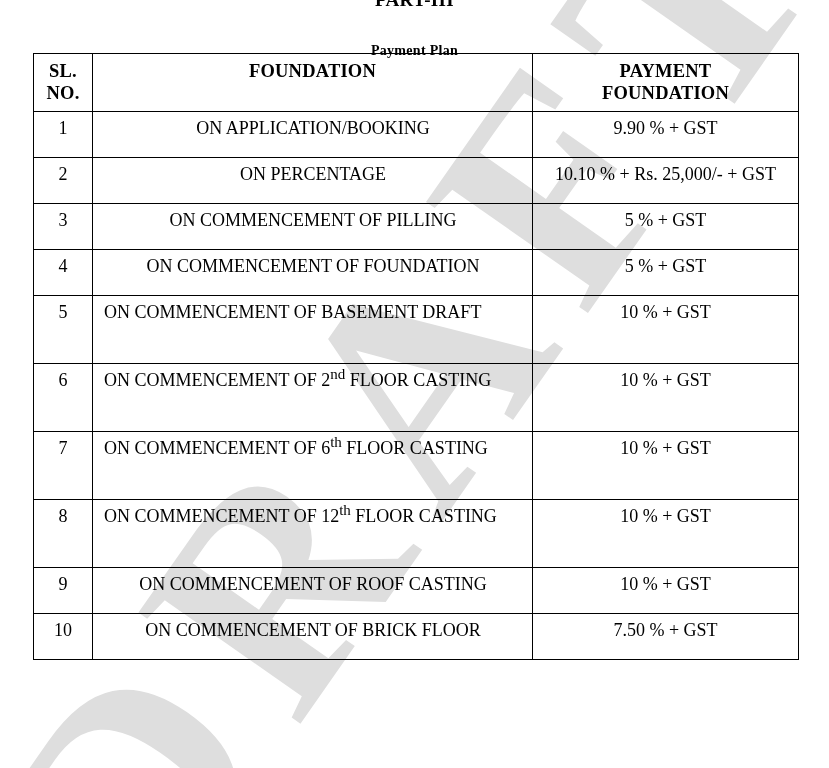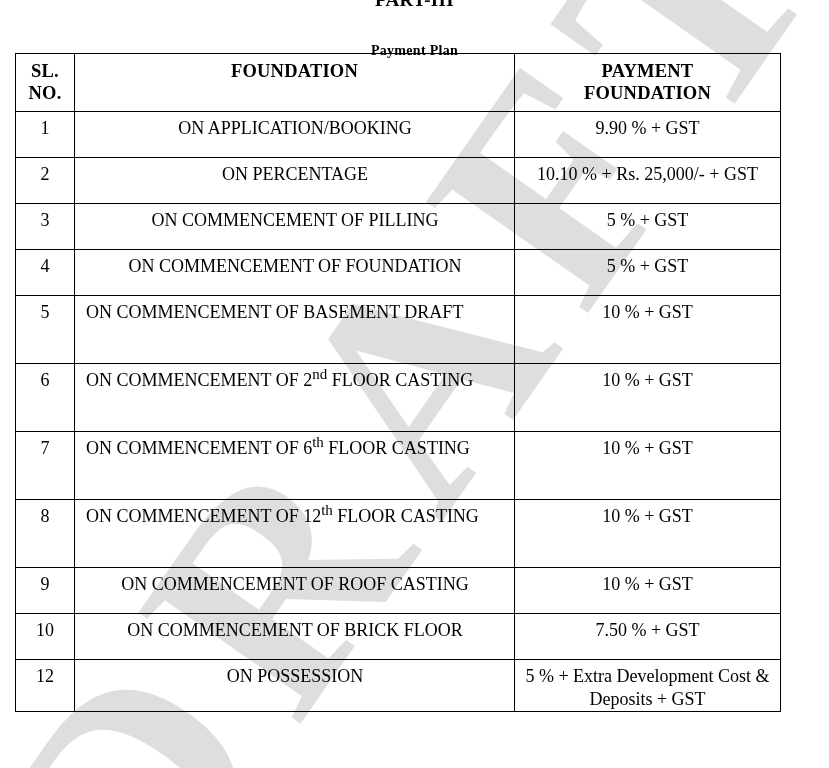--- a/index.html
+++ b/index.html
@@ -68,21 +68,21 @@
     font-size: 14px;
     font-weight: 700;
     line-height: 23px;
     letter-spacing: 0.3px;
     margin-top: 28px;
   }
 
   
   #payment-table {
     position: absolute;
-    left: 15px;
+    left: 33px;
     top: 53px;
     width: 765px;
     border-collapse: collapse;
     table-layout: fixed;
   }
   #payment-table td,
   #payment-table th {
     border: 1.6px solid #000000;
     padding: 0;
     vertical-align: top;
@@ -281,27 +281,16 @@
           <td>
             <div class="sl-cell">10</div>
           </td>
           <td>
             <div class="par-cell">ON COMMENCEMENT OF BRICK FLOOR</div>
           </td>
           <td>
             <div class="pay-cell">7.50 % + GST</div>
           </td>
         </tr>
-        <tr class="h46b">
-          <td>
-            <div class="sl-cell">12</div>
-          </td>
-          <td>
-            <div class="par-cell">ON POSSESSION</div>
-          </td>
-          <td>
-            <div class="pay-cell">5 % +  Extra Development Cost &amp; Deposits + GST</div>
-          </td>
-        </tr>
       </tbody>
   </table>
 
 </div>
 
 </body></html>

